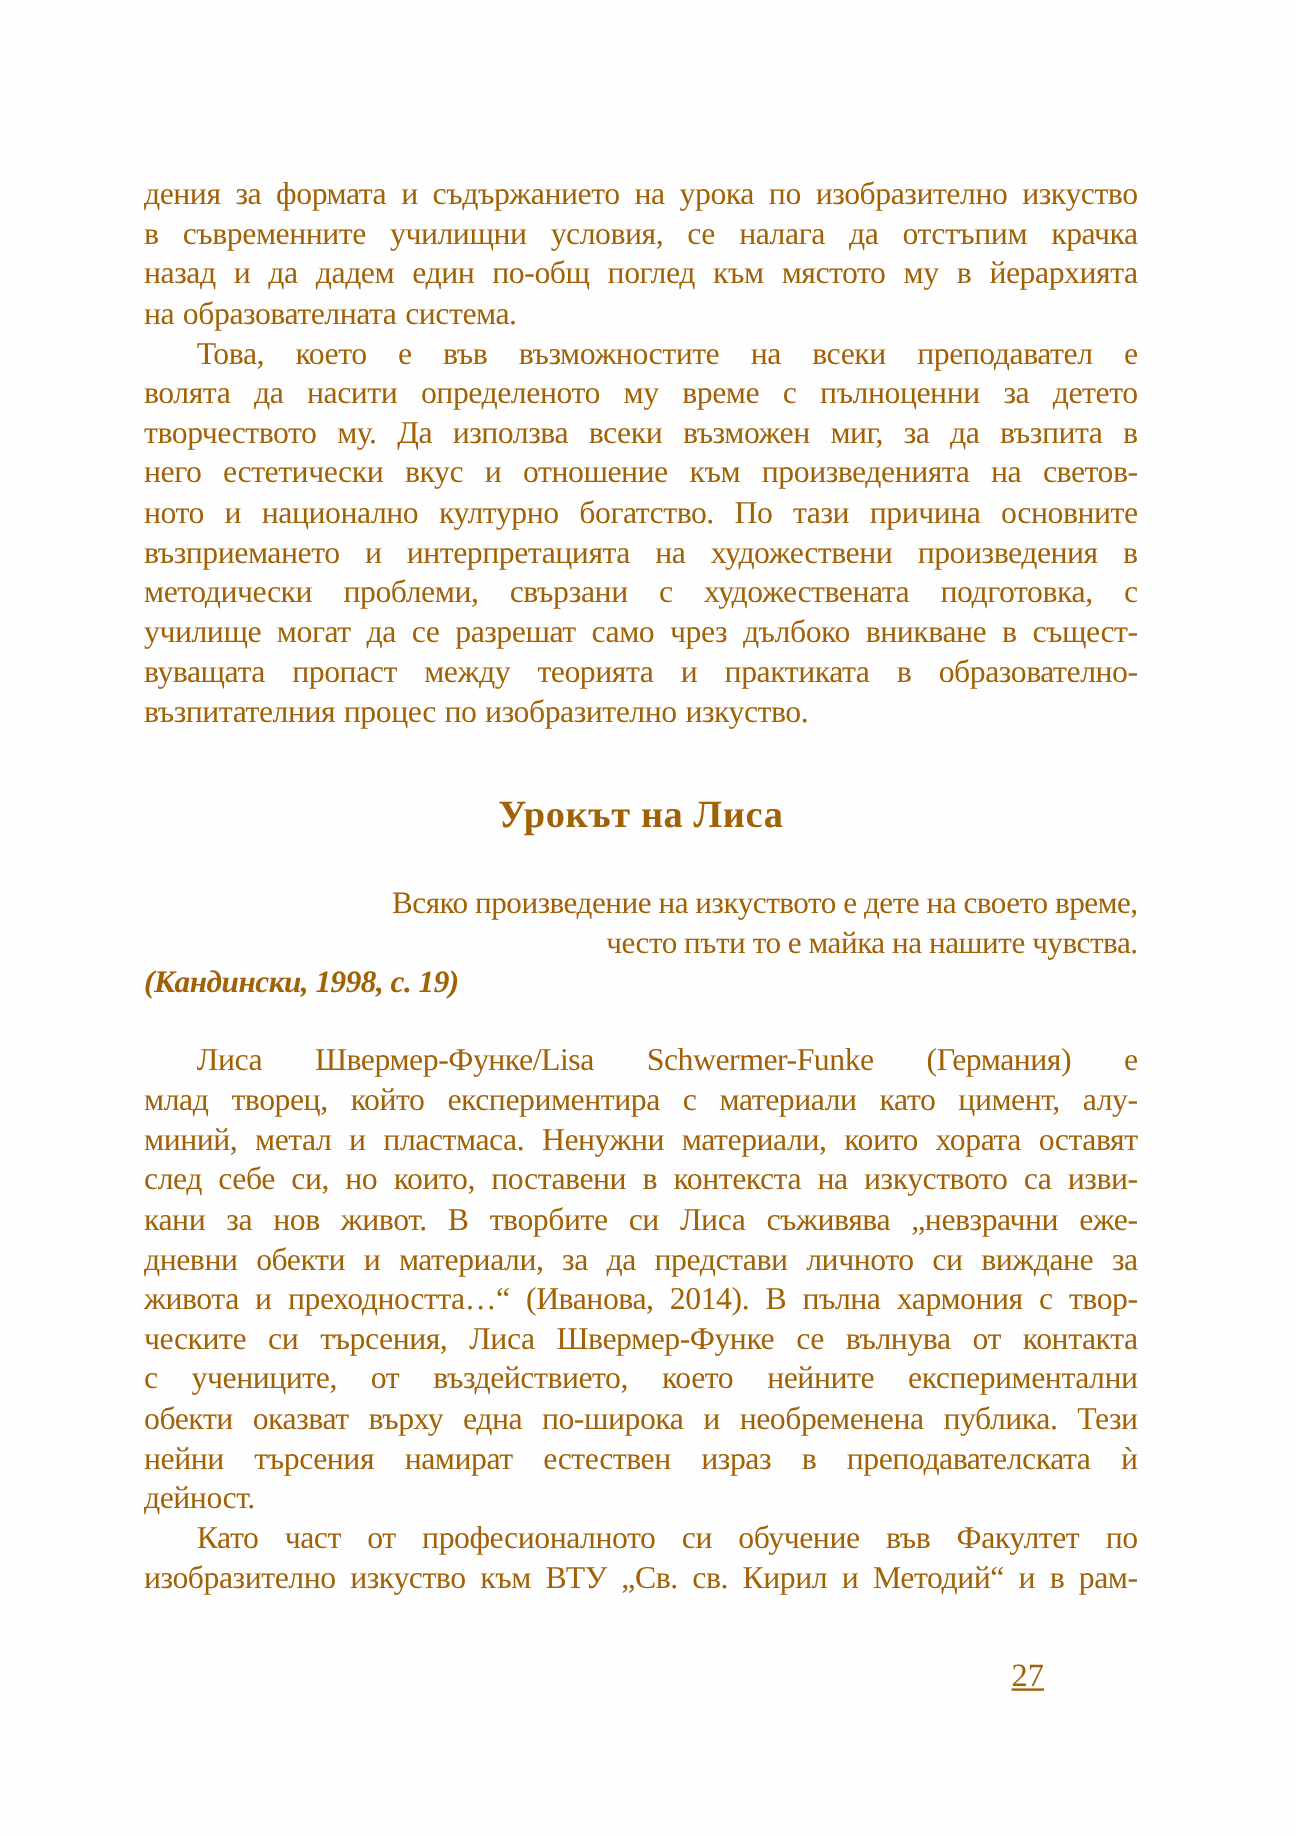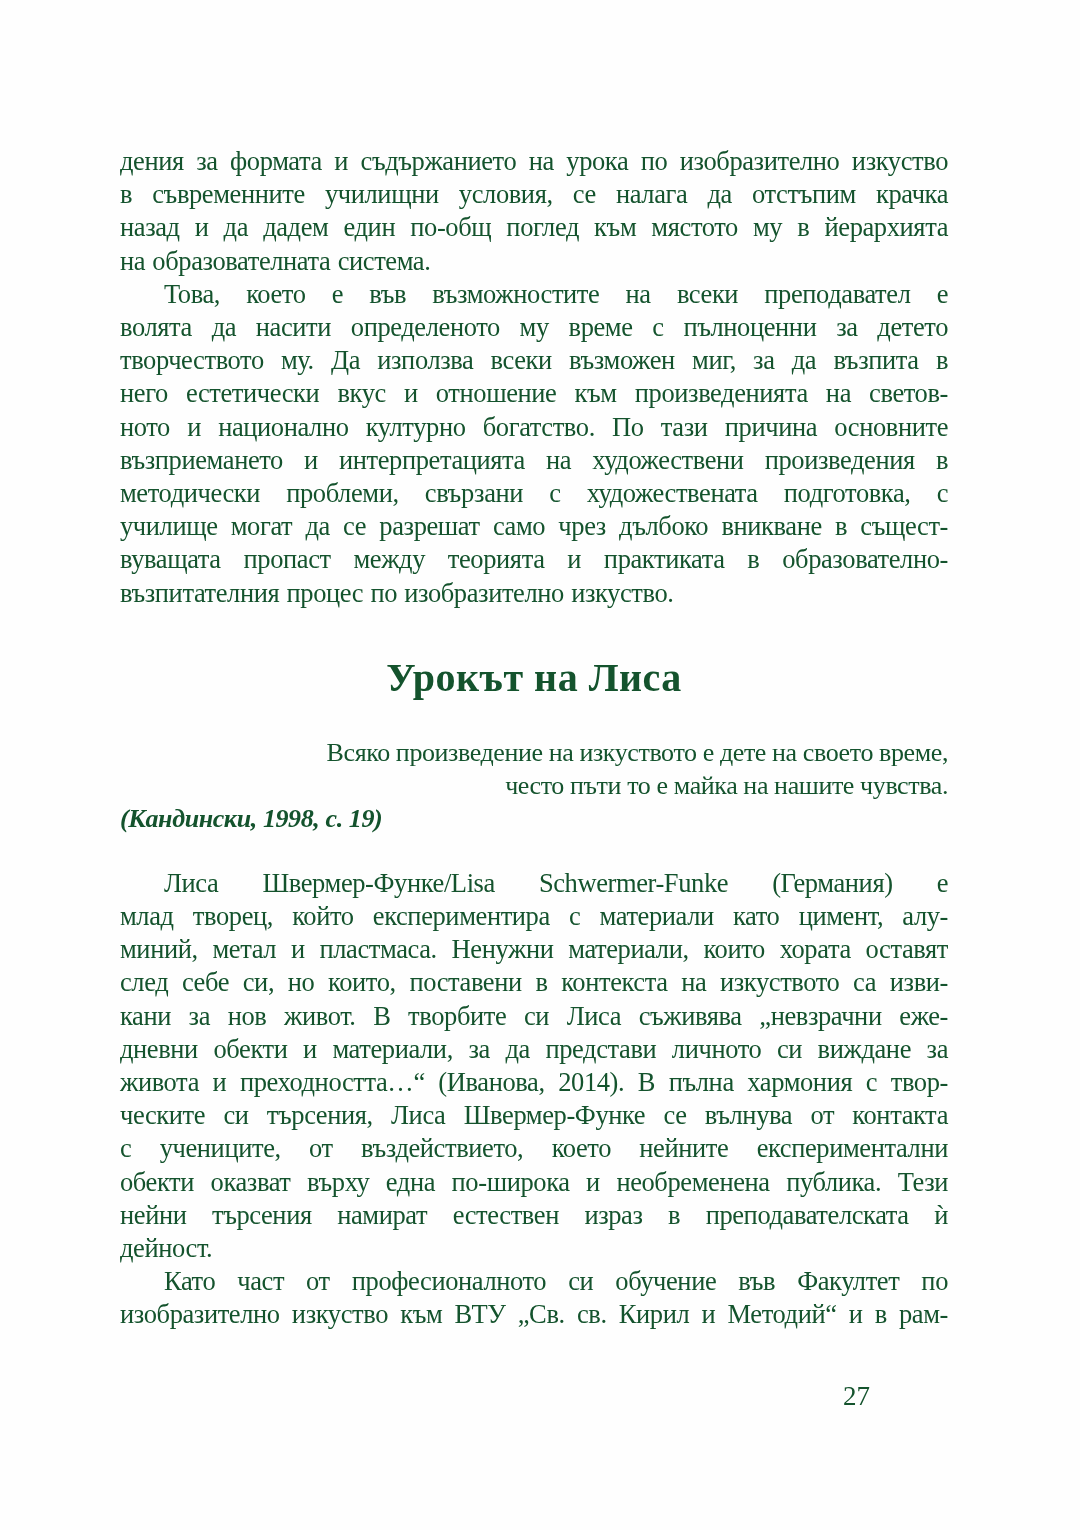--- a/index.html
+++ b/index.html
@@ -5,21 +5,21 @@
   html, body {
     margin: 0;
     padding: 0;
     background: #ffffff;
   }
   .page {
     position: relative;
     width: 1080px;
     height: 1530px;
     background: #fefefe;
-    color: #14532d;
+    color: #a16207;
     font-family: "Liberation Serif", serif;
     overflow: hidden;
   }
   .text-block {
     position: absolute;
     left: 120px;
     top: 145px;
     width: 828px;
   }
   .para {
@@ -33,21 +33,21 @@
     text-align-last: justify;
   }
   .para .line.last {
     text-align-last: left;
   }
   .para.indent .line.first {
     text-indent: 44px;
   }
   .section-title {
     margin: 50px 0 0 0;
-    font-size: 40px;
+    font-size: 32px;
     line-height: 36px;
     font-weight: bold;
     text-align: center;
     letter-spacing: 0.5px;
   }
   .epigraph {
     margin-top: 40px;
     font-size: 26px;
     line-height: 33px;
     letter-spacing: -0.4px;
@@ -62,20 +62,21 @@
   }
   .para.after-epigraph {
     margin-top: 32px;
   }
   .page-number {
     position: absolute;
     left: 843px;
     top: 1381px;
     font-size: 27px;
     line-height: 30px;
+    text-decoration: underline;
   }
 </style>
 </head>
 <body>
 
 <div class="page">
   <div class="text-block">
 
     <div class="para">
         <div class="line first">дения за формата и съдържанието на урока по изобразително изкуство</div>

